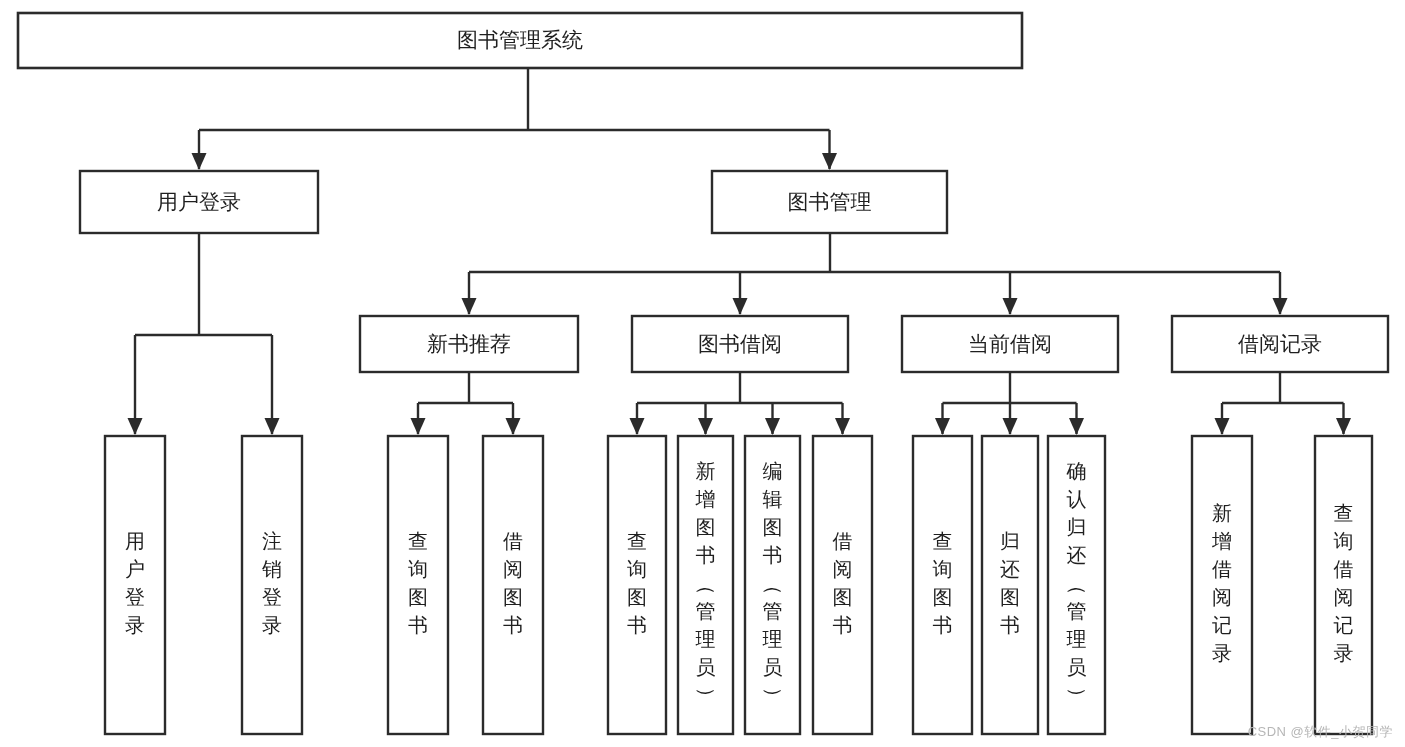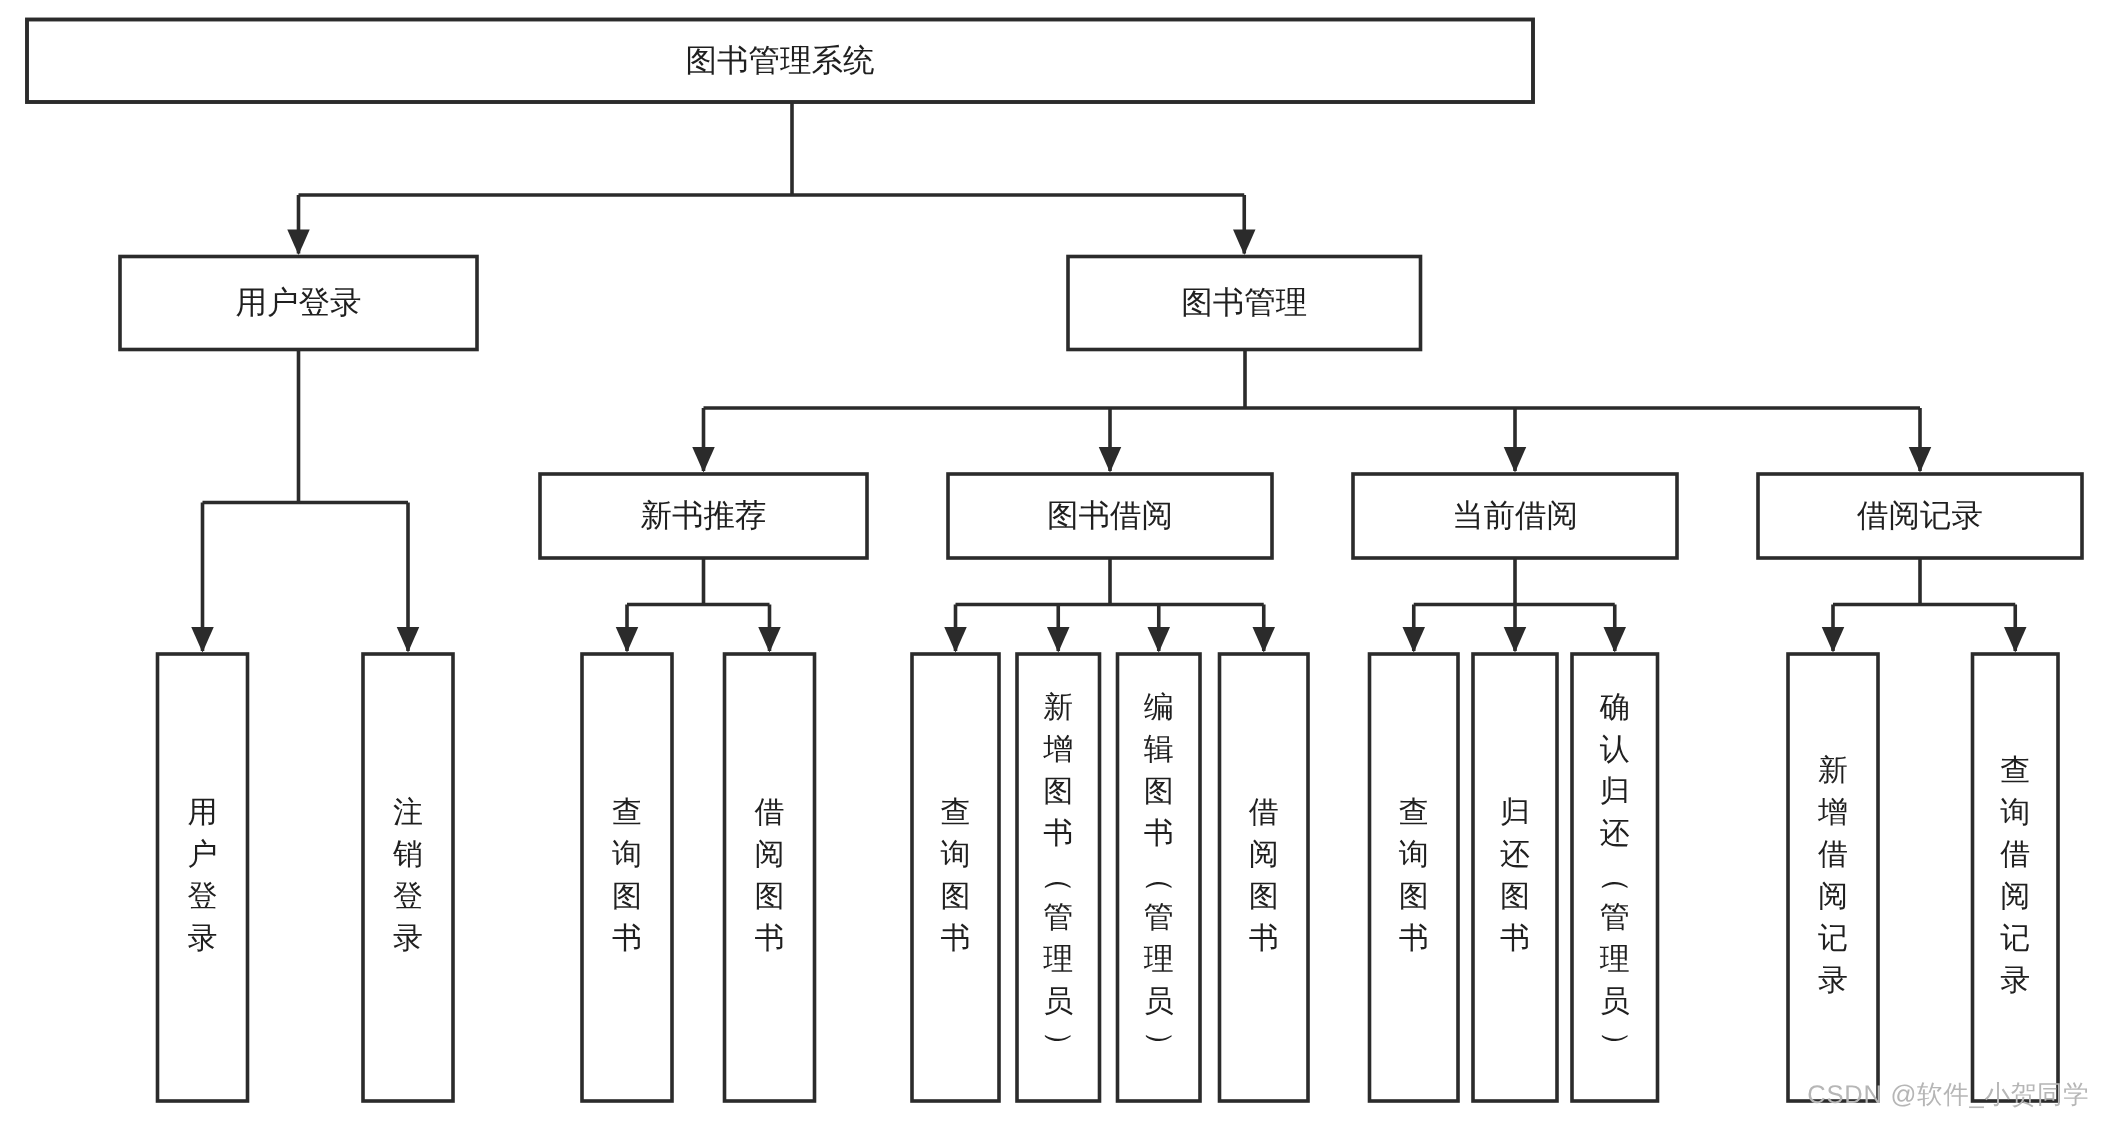--- a/index.html
+++ b/index.html
@@ -54,21 +54,21 @@
     white-space: pre;
   }
   .node-label.leaf {
     font-size: 20px;
   }
   .watermark-text {
     position: absolute;
     right: 12px;
     bottom: 6px;
     font-family: "Liberation Sans", "DejaVu Sans", sans-serif;
-    font-size: 17px;
+    font-size: 13px;
     color: #b6b6b6;
     letter-spacing: 0.5px;
     user-select: none;
     white-space: nowrap;
   }
 </style>
 </head>
 <body>
 
 <div id="diagram-root">

